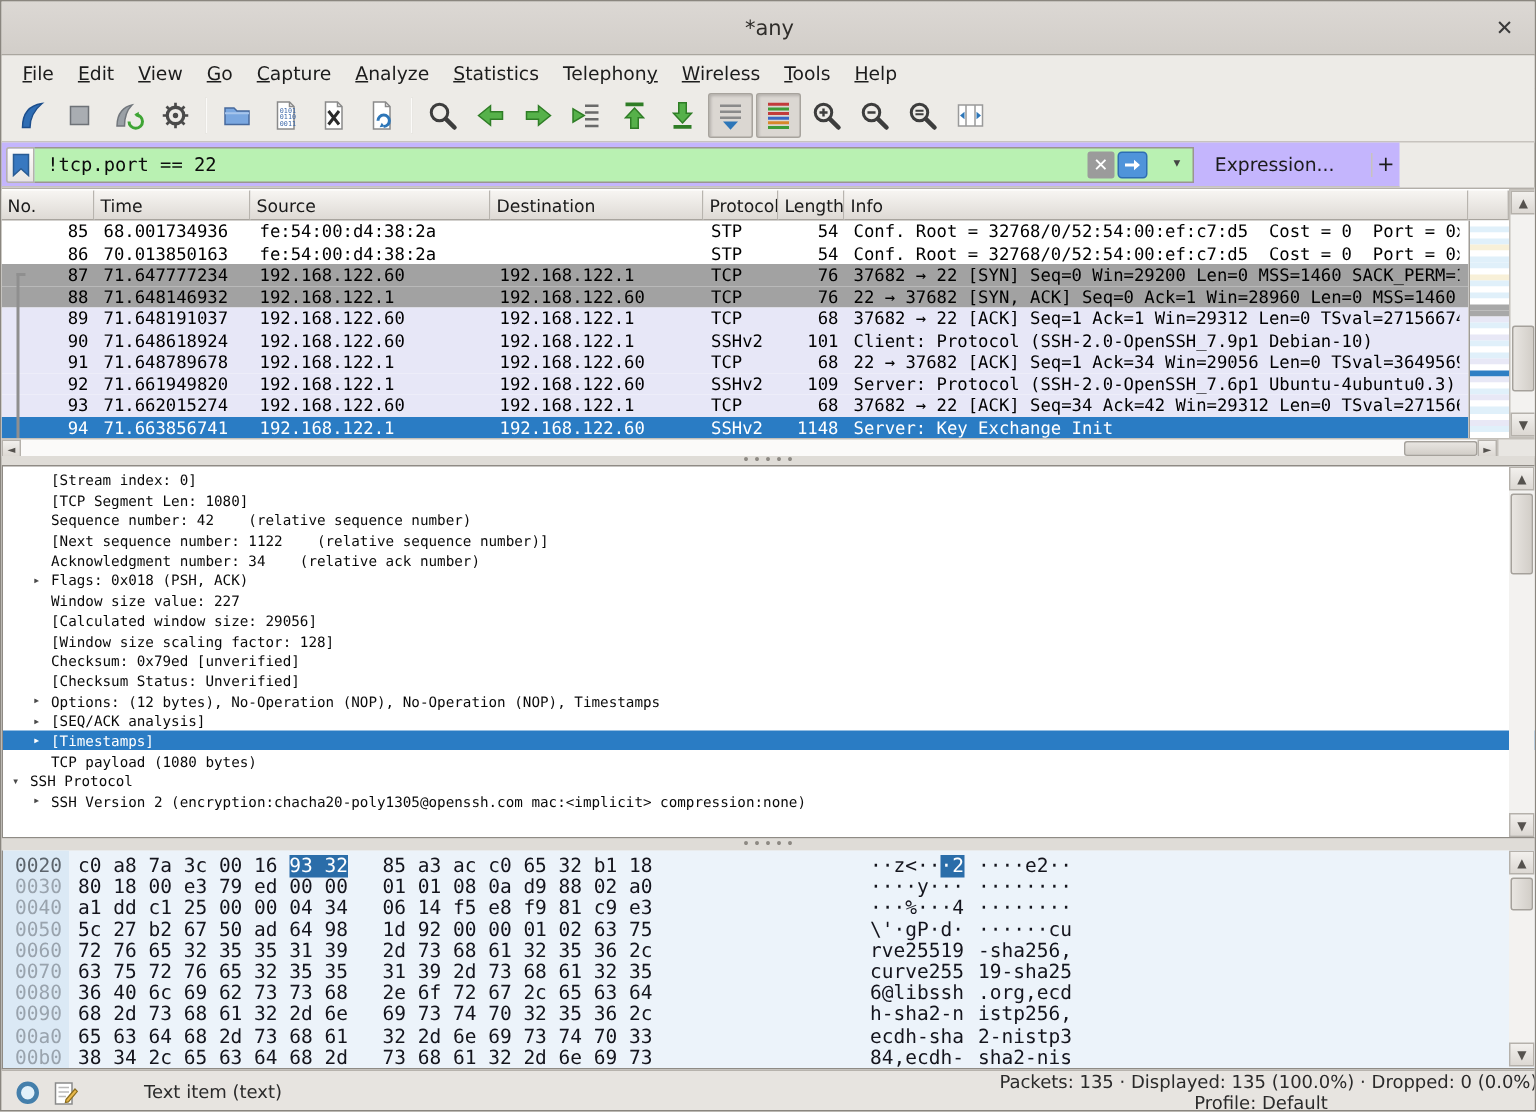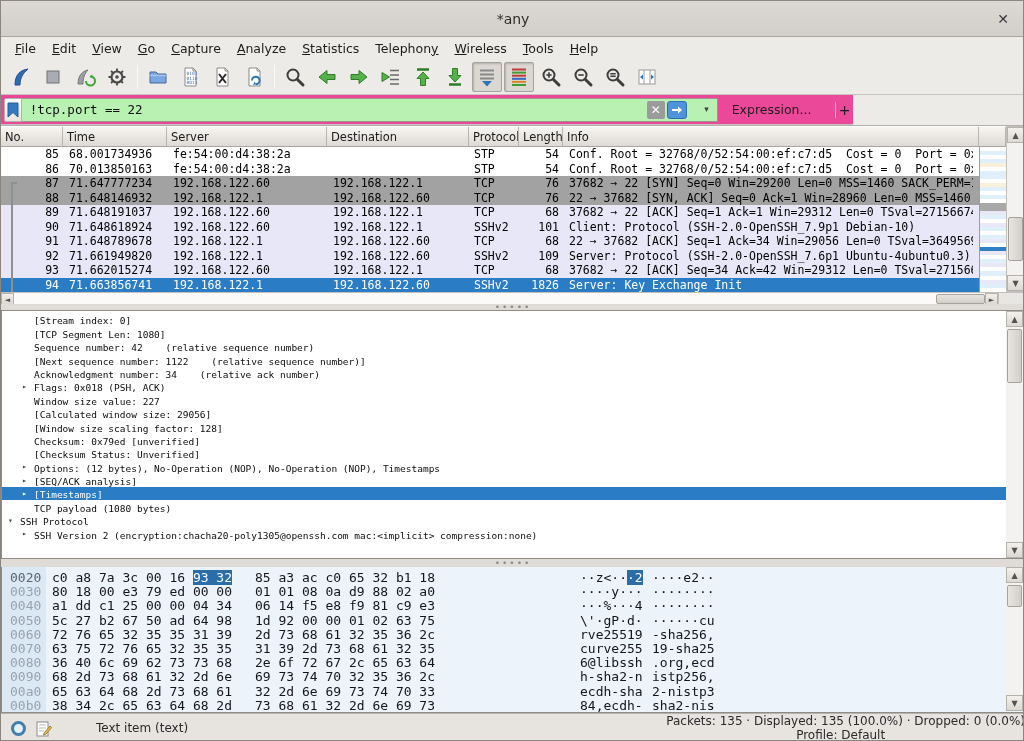--- a/index.html
+++ b/index.html
@@ -26,22 +26,22 @@
   #toolbar { position:absolute; left:0; top:58px; width:1024px; height:36px;
     background:#edebe7; border-bottom:1px solid #c7c3be; display:flex; align-items:center; padding-left:4px; }
   .tbtn { width:30px; height:30px; border:1px solid transparent; background:transparent;
     display:flex; align-items:center; justify-content:center; margin:0 1px; border-radius:2px; }
   .tbtn.pressed { background:#dbd7d2; border:1px solid #a7a39d;
     box-shadow:inset 1px 1px 2px rgba(0,0,0,0.18); }
   .tbtn svg { display:block; }
   .tsep { width:1px; height:24px; background:#c2beb8; border-right:1px solid #fbfaf8; margin:0 4px; }
 
   
-  #filterbar { position:absolute; left:0; top:94px; width:852px; height:30px;
-    background:#ec4899; border-bottom:1px solid #c7c3be; display:flex; align-items:center; }
+  #filterbar { position:absolute; left:0; top:94px; width:932px; height:30px;
+    background:#c4b5fd; border-bottom:1px solid #c7c3be; display:flex; align-items:center; }
   #bookmark-btn { width:22px; height:24px; margin-left:3px; border:1px solid #b5b1ab;
     background:linear-gradient(#fdfdfc,#e8e5e1); border-radius:2px 0 0 2px;
     display:flex; align-items:center; justify-content:center; }
   #filter-input-wrap { position:relative; width:884px; height:24px;
     border:1px solid #9a968f; border-left:none; background:#b9f1b2; }
   #filter-input { position:absolute; left:0; top:0; width:100%; height:100%;
     border:none; outline:none; background:transparent; padding:0 8px;
     font-family:"DejaVu Sans Mono","Liberation Mono",monospace; font-size:12.5px; color:#0c0c0c; }
   #filter-clear { position:absolute; right:52px; top:2px; width:18px; height:18px; background:#9b9b9b;
     border-radius:2px; color:#fff; font-size:12px; display:flex; align-items:center; justify-content:center; }
@@ -312,21 +312,21 @@
     <div id="filter-caret">▾</div>
   </div>
   <span id="expression-btn">Expression...</span>
   <span id="filter-add">+</span>
 </div>
 
 <div id="packet-list">
   <div id="plist-header">
       <div class="hcell" style="width: 62px;">No.</div>
       <div class="hcell" style="width: 104px;">Time</div>
-      <div class="hcell" style="width: 160px;">Server</div>
+      <div class="hcell" style="width: 160px;">Source</div>
       <div class="hcell" style="width: 142px;">Destination</div>
       <div class="hcell" style="width: 50px;">Protocol</div>
       <div class="hcell" style="width: 44px;">Length</div>
       <div class="hcell" style="width: 416px;">Info</div>
       <div class="hcell" style="width: 27px;"></div>
     </div>
   <div id="plist-rows">
       <div class="prow plain">
         <span class="c-no">85</span>
         <span class="c-time">68.001734936</span>
@@ -407,21 +407,21 @@
         <span class="c-proto">TCP</span>
         <span class="c-len">68</span>
         <span class="c-info">37682 → 22 [ACK] Seq=34 Ack=42 Win=29312 Len=0 TSval=2715667491 TSecr=3</span>
       </div>
       <div class="prow selected">
         <span class="c-no">94</span>
         <span class="c-time">71.663856741</span>
         <span class="c-src">192.168.122.1</span>
         <span class="c-dst">192.168.122.60</span>
         <span class="c-proto">SSHv2</span>
-        <span class="c-len">1826</span>
+        <span class="c-len">1148</span>
         <span class="c-info">Server: Key Exchange Init</span>
       </div>
     </div>
   <div id="conv-bracket" style="top: 56px; height: 110px;"></div>
   <div id="minimap">
       <div class="mstripe" style="height: 4.03px; background: rgb(255, 255, 255);"></div>
       <div class="mstripe" style="height: 4.03px; background: rgb(224, 240, 250);"></div>
       <div class="mstripe" style="height: 4.03px; background: rgb(255, 255, 255);"></div>
       <div class="mstripe" style="height: 4.03px; background: rgb(224, 240, 250);"></div>
       <div class="mstripe" style="height: 4.03px; background: rgb(248, 240, 216);"></div>

